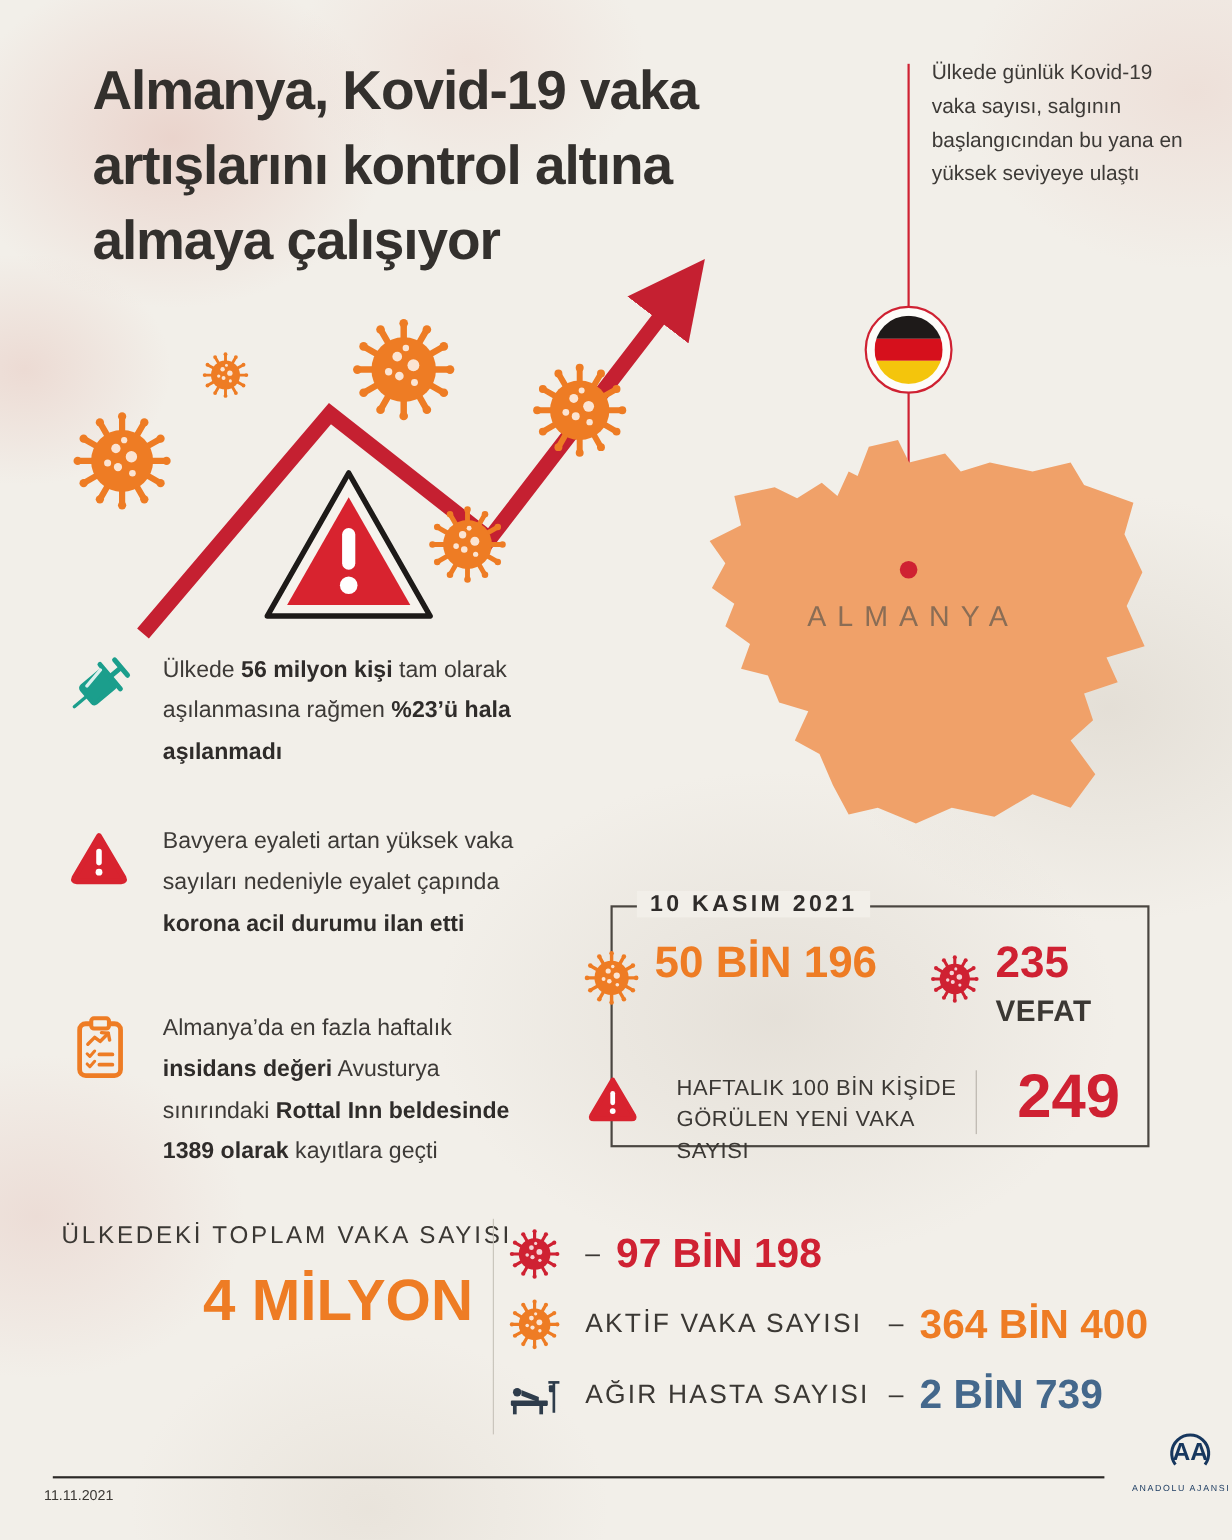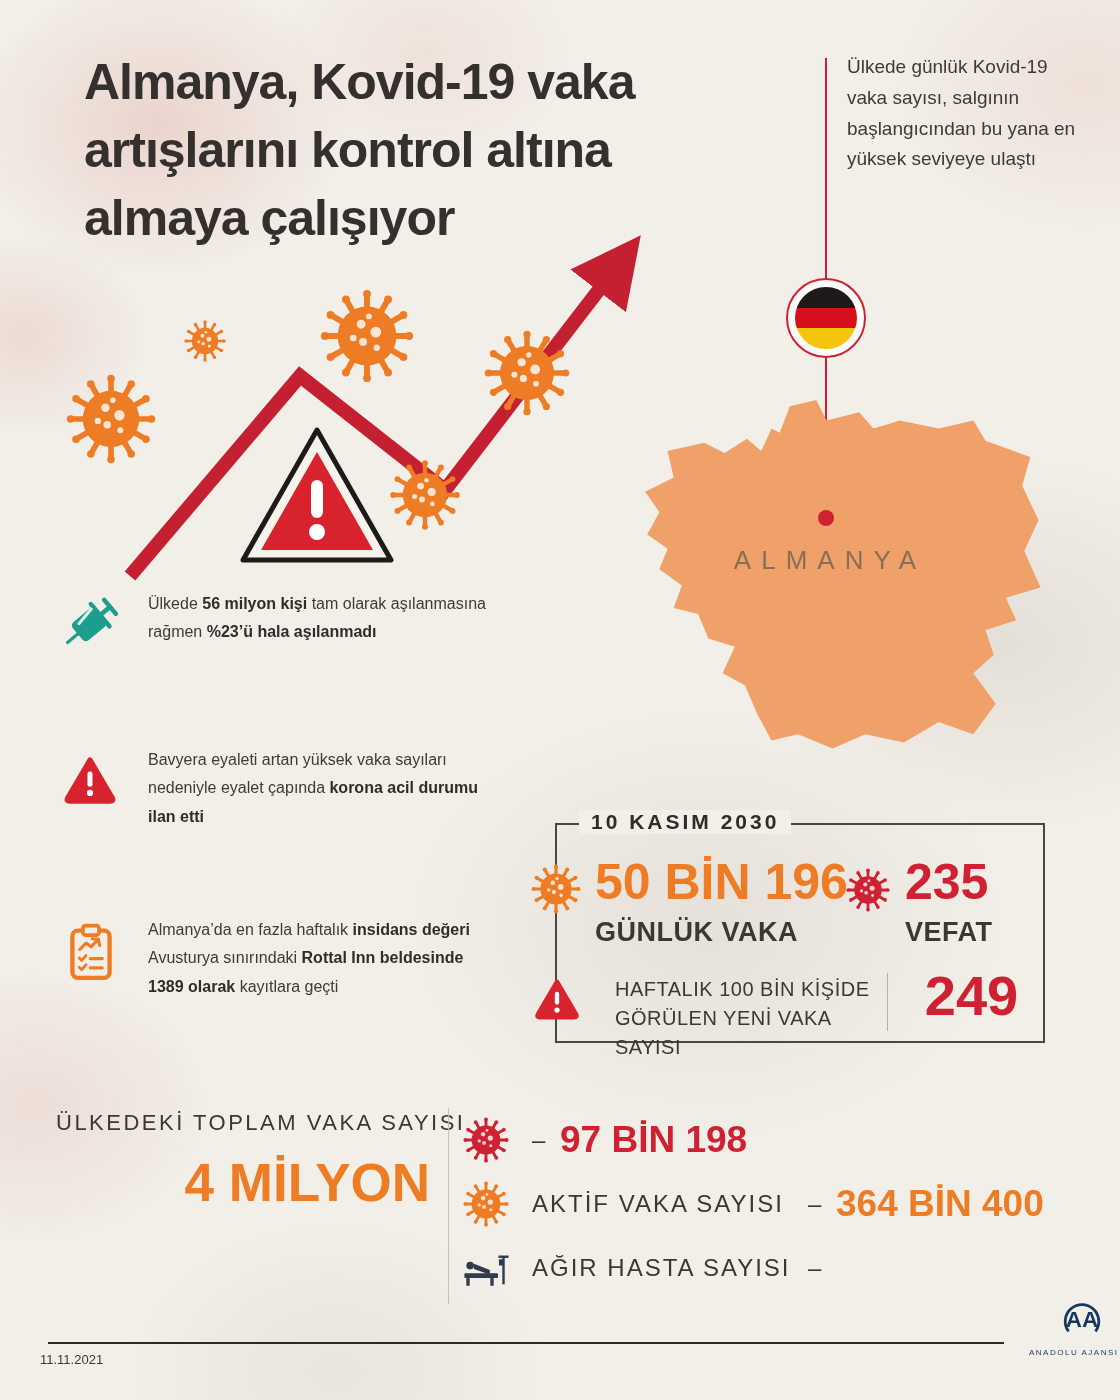--- a/index.html
+++ b/index.html
@@ -47,38 +47,38 @@
   .vC{left:318px;top:287px;width:98px;height:98px;}
   .vD{left:482px;top:328px;width:90px;height:90px;}
   .vE{left:388px;top:458px;width:74px;height:74px;}
   
   .germany{position:absolute;left:633px;top:398px;width:436px;height:372px;color:var(--mapfill);}
   .maplabel{
     position:absolute;left:700px;top:545px;width:260px;text-align:center;
     font-size:26px;letter-spacing:10px;color:var(--maptext);font-weight:500;
   }
   
-  .fact{position:absolute;left:148px;width:340px;margin:0;font-size:16px;line-height:1.78;color:var(--text);}
+  .fact{position:absolute;left:148px;width:340px;margin:0;font-size:21px;line-height:1.78;color:var(--text);}
   .fact b{color:#2f2c2a;}
   .f1{top:590px;} .f2{top:746px;} .f3{top:916px;}
   .ficon{position:absolute;}
   .i-syr{left:54px;top:584px;width:76px;height:76px;color:var(--teal);}
   .i-warn{left:62px;top:752px;width:56px;height:56px;color:var(--warnred);}
   .i-clip{left:60px;top:922px;width:62px;height:62px;color:var(--orange);}
   
   .statbox{position:absolute;left:555px;top:823px;width:490px;height:220px;border:2px solid #4a4641;box-sizing:border-box;}
   .legend{
     position:absolute;top:-15px;left:22px;background:#f2efe9;padding:0 12px;
     font-size:21px;font-weight:700;letter-spacing:3px;color:#2f2c2a;white-space:nowrap;
   }
   .statbox .vbox1{position:absolute;left:-27px;top:38px;width:52px;height:52px;color:var(--orange);}
   .statbox .vbox2{position:absolute;left:288px;top:42px;width:46px;height:46px;color:var(--red);}
   .dcases{position:absolute;left:38px;top:28px;}
   .ddeaths{position:absolute;left:348px;top:28px;}
-  .num{font-size:50px;font-weight:800;letter-spacing:0;}
+  .num{font-size:40px;font-weight:800;letter-spacing:0;}
   .num.orange{color:var(--orange);} .num.red{color:var(--red);}
   .lbl{font-size:27px;font-weight:700;color:#3b3834;margin-top:6px;letter-spacing:.5px;}
   .wicon{position:absolute;left:-24px;top:150px;width:48px;height:48px;color:var(--warnred);}
   .wklabel{
     position:absolute;left:58px;top:150px;width:268px;
     font-size:20px;line-height:1.45;letter-spacing:.5px;color:#3b3834;white-space:pre-line;
   }
   .wkdiv{position:absolute;left:330px;top:148px;width:1px;height:58px;background:#b6b1a8;}
   .wkval{position:absolute;left:352px;top:138px;width:125px;text-align:center;font-size:56px;font-weight:800;color:var(--red);}
   
@@ -239,28 +239,27 @@
       <use href="#warn"></use>
     </svg>
   <p class="fact f2"><span>Bavyera eyaleti artan yüksek vaka sayıları nedeniyle eyalet çapında </span><b>korona acil durumu ilan etti</b></p>
 
   <svg class="ficon i-clip">
       <use href="#clip"></use>
     </svg>
   <p class="fact f3"><span>Almanya’da en fazla haftalık </span><b>insidans değeri</b><span> Avusturya sınırındaki </span><b>Rottal Inn beldesinde 1389 olarak</b><span> kayıtlara geçti</span></p>
 
   <div class="statbox">
-    <span class="legend">10 KASIM 2030</span>
+    <span class="legend">10 KASIM 2021</span>
 
     <svg class="vbox1">
         <use href="#virus"></use>
       </svg>
     <div class="dcases">
       <div class="num orange">50 BİN 196</div>
-      <div class="lbl">GÜNLÜK VAKA</div>
     </div>
 
     <svg class="vbox2">
         <use href="#virus"></use>
       </svg>
     <div class="ddeaths">
       <div class="num red">235</div>
       <div class="lbl">VEFAT</div>
     </div>
 
@@ -293,20 +292,21 @@
     <div class="rlabel">AKTİF VAKA SAYISI</div>
     <div class="rdash">–</div>
     <div class="rval orange">364 BİN 400</div>
   </div>
   <div class="trow tr3">
     <svg class="ricon c-bed" viewBox="0 0 100 100">
         <use href="#bed"></use>
       </svg>
     <div class="rlabel">AĞIR HASTA SAYISI</div>
     <div class="rdash">–</div>
+    <div class="rval blue">2 BİN 739</div>
   </div>
 
   <div class="fline"></div>
   <div class="fdate">11.11.2021</div>
   <div class="aalogo">
     <svg viewBox="0 0 100 100">
       <path d="M26,74 A30,30 0 1 1 74,74" fill="none" stroke="currentColor" stroke-width="5"></path>
       <text x="50" y="66" text-anchor="middle" font-family="Liberation Sans, sans-serif" font-size="40" font-weight="900" fill="currentColor">AA</text>
     </svg>
     <div class="aaname">ANADOLU AJANSI</div>

